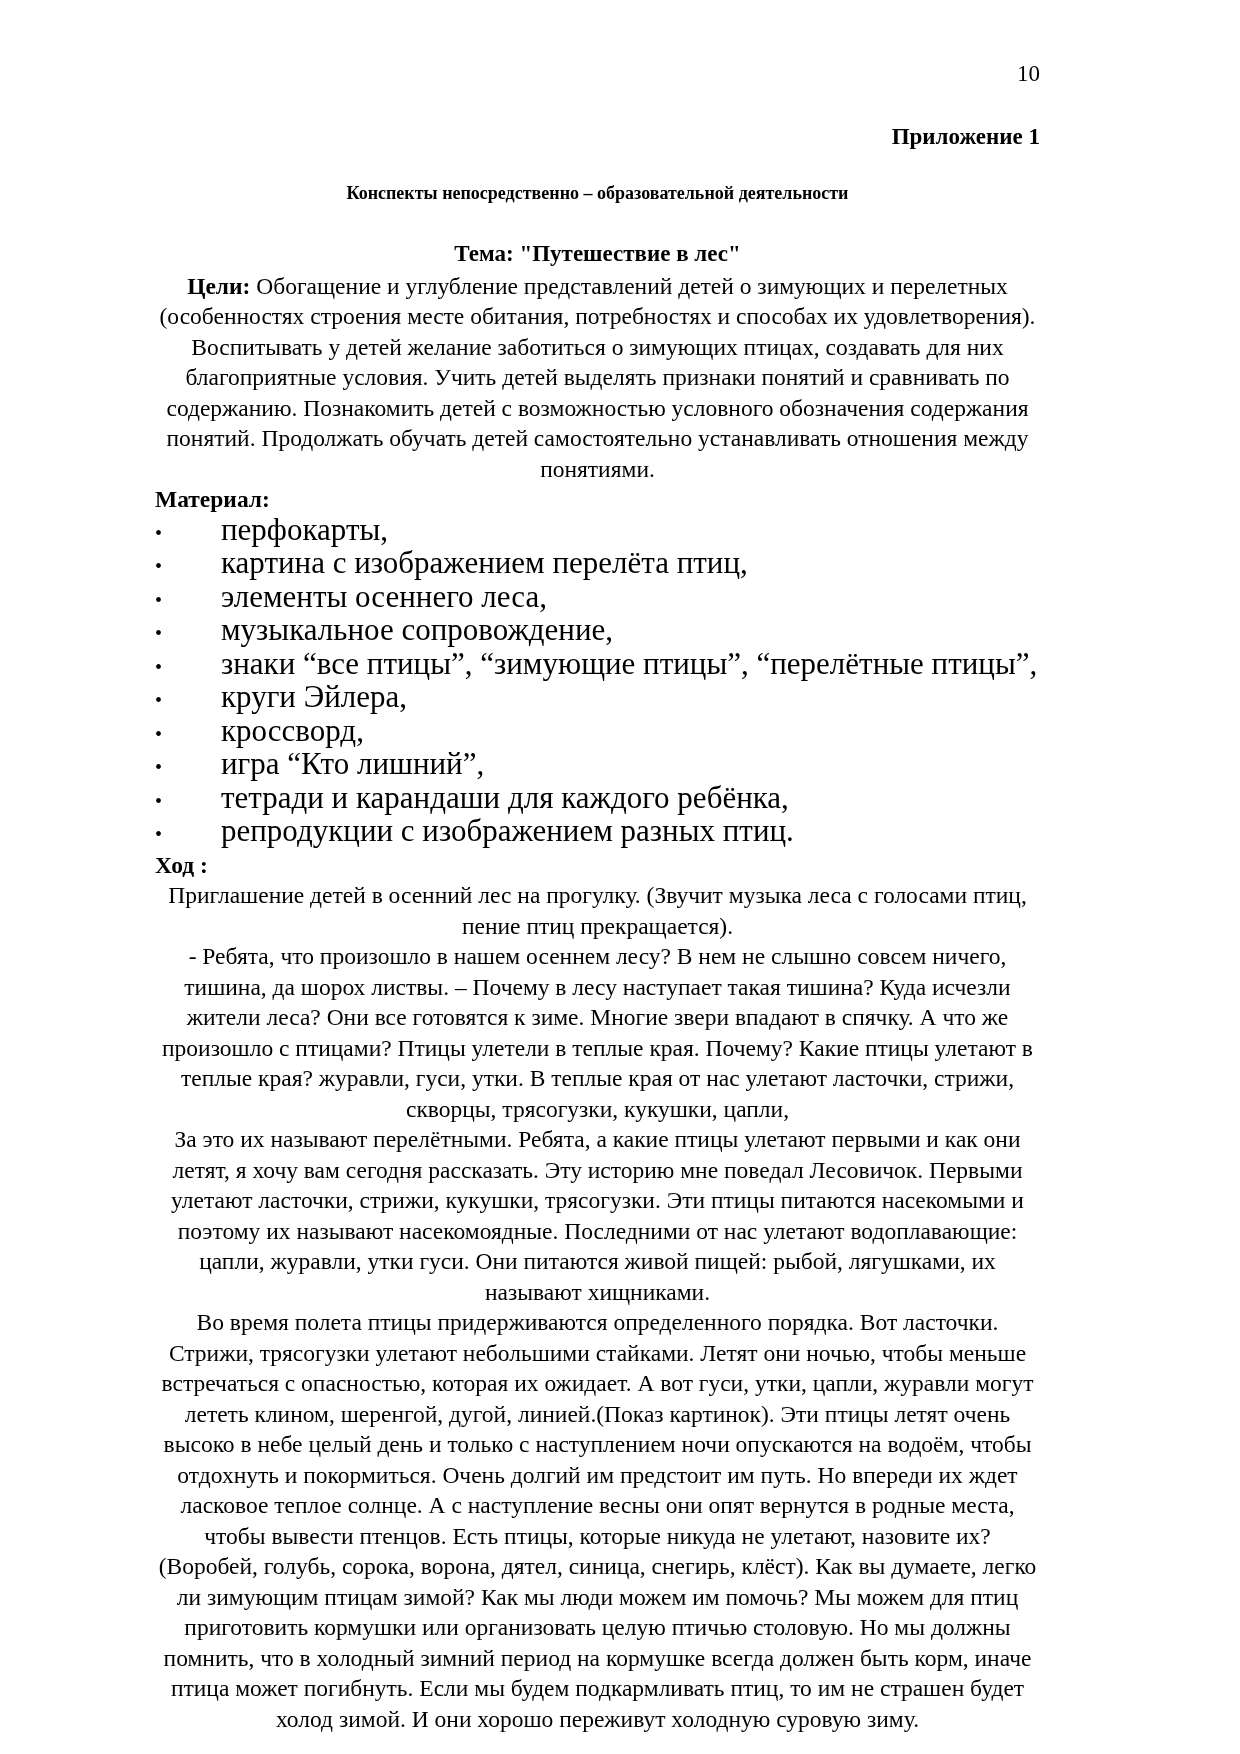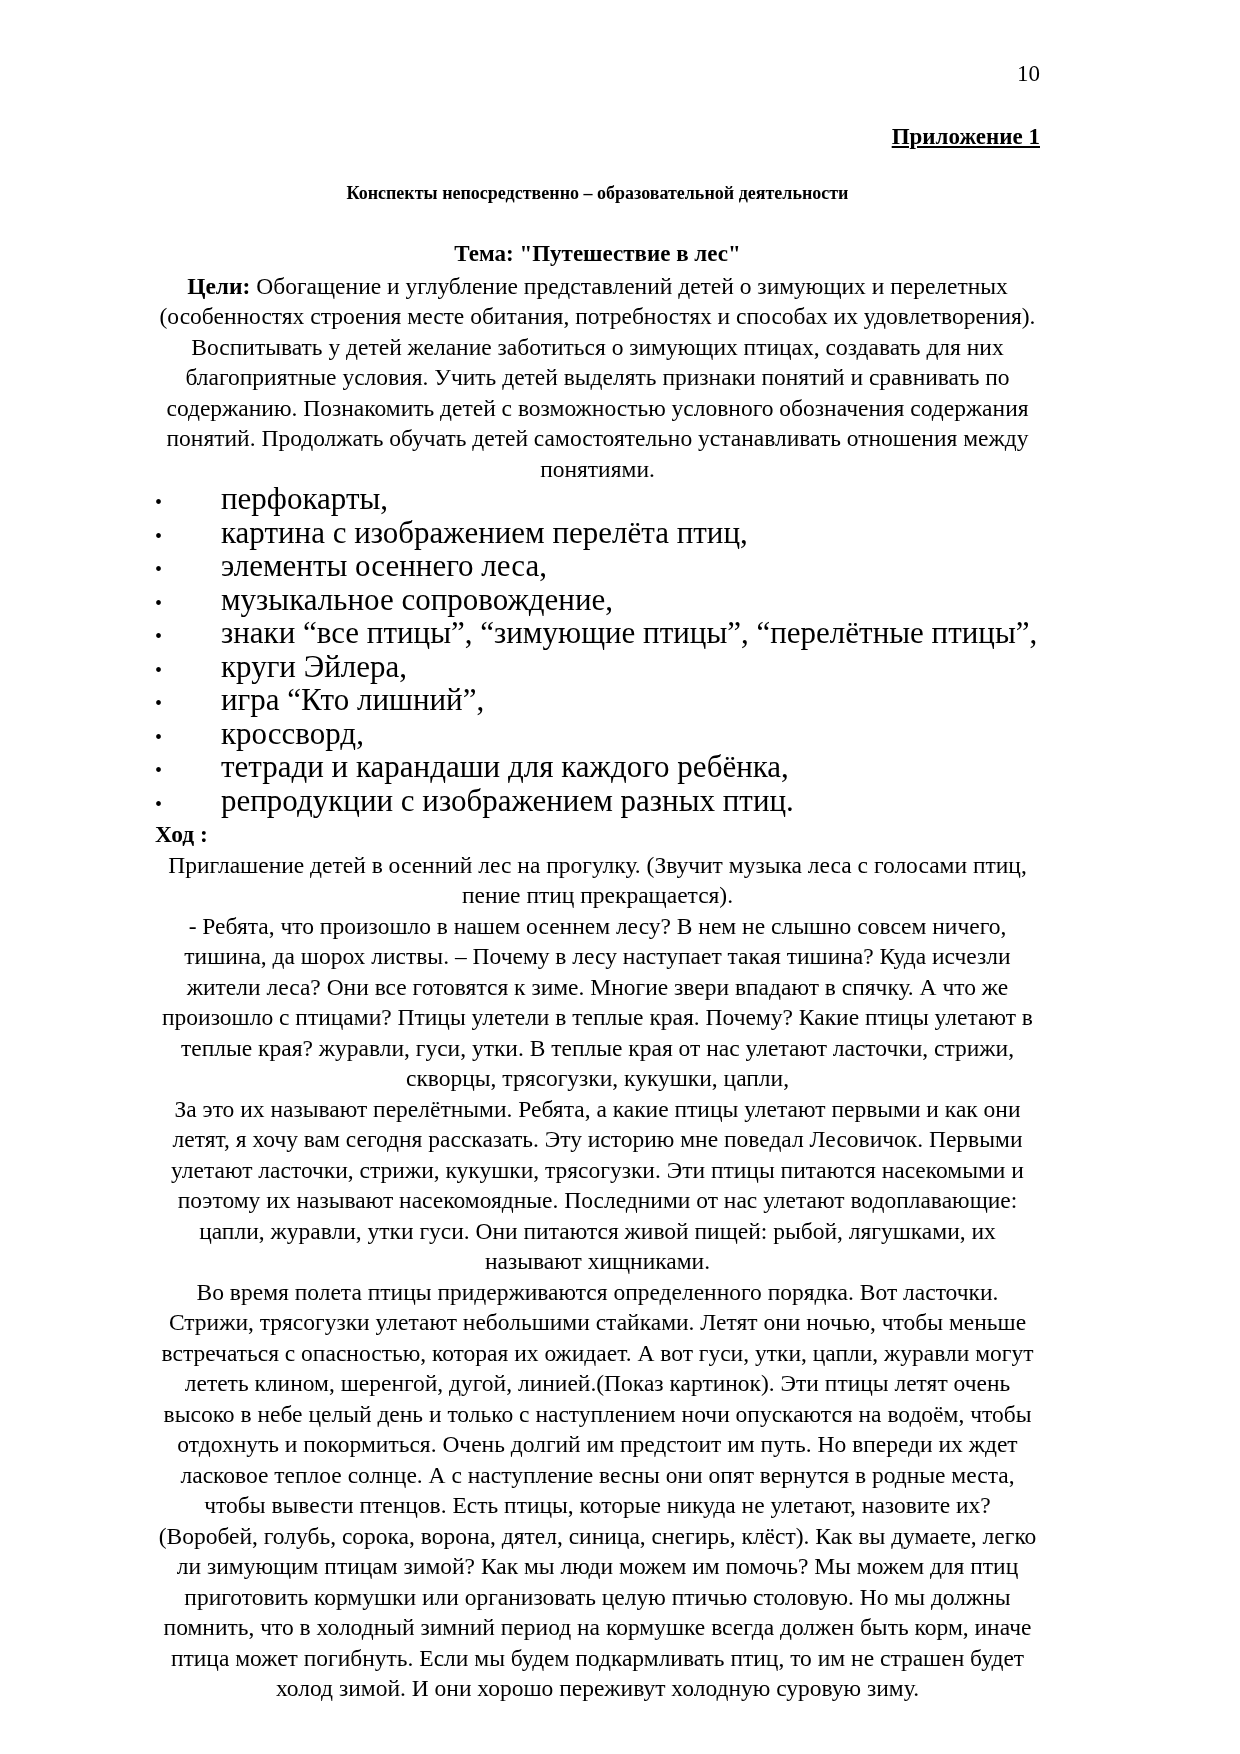--- a/index.html
+++ b/index.html
@@ -35,21 +35,20 @@
     line-height: 1.25;
     margin: 0 0 34px 0;
   }
   .appendix {
     text-align: right;
     font-weight: bold;
     font-size: 23px;
     line-height: 1.25;
     margin: 8px 0 30px 0;
     padding-right: 0px;
-    text-decoration: underline;
   }
   .doc-title {
     text-align: center;
     font-weight: bold;
     font-size: 18px;
     line-height: 1.3;
     margin: 0 0 34px 0;
   }
   .lesson-theme {
     text-align: center;
@@ -110,30 +109,31 @@
     <div class="page-number">10</div>
 
     <div class="appendix">Приложение 1</div>
 
     <div class="doc-title">Конспекты непосредственно – образовательной деятельности</div>
 
     <div class="lesson-theme">Тема: "Путешествие в лес"</div>
 
     <p class="body-par"><span class="lbl">Цели:</span><span> Обогащение и углубление представлений детей о зимующих и перелетных (особенностях строения месте обитания, потребностях и способах их удовлетворения). Воспитывать у детей желание заботиться о зимующих птицах, создавать для них благоприятные условия. Учить детей выделять признаки понятий и сравнивать по содержанию. Познакомить детей с возможностью условного обозначения содержания понятий. Продолжать обучать детей самостоятельно устанавливать отношения между понятиями.</span></p>
 
+    <div class="section-label">Материал:</div>
 
     <ul class="materials">
       <li><span class="bullet"></span><span class="mat-text">перфокарты,</span></li>
       <li><span class="bullet"></span><span class="mat-text">картина с изображением перелёта птиц,</span></li>
       <li><span class="bullet"></span><span class="mat-text">элементы осеннего леса,</span></li>
       <li><span class="bullet"></span><span class="mat-text">музыкальное сопровождение,</span></li>
       <li><span class="bullet"></span><span class="mat-text">знаки “все птицы”, “зимующие птицы”, “перелётные птицы”,</span></li>
       <li><span class="bullet"></span><span class="mat-text">круги Эйлера,</span></li>
+      <li><span class="bullet"></span><span class="mat-text">кроссворд,</span></li>
       <li><span class="bullet"></span><span class="mat-text">игра “Кто лишний”,</span></li>
-      <li><span class="bullet"></span><span class="mat-text">кроссворд,</span></li>
       <li><span class="bullet"></span><span class="mat-text">тетради и карандаши для каждого ребёнка,</span></li>
       <li><span class="bullet"></span><span class="mat-text">репродукции с изображением разных птиц.</span></li>
     </ul>
 
     <div class="section-label">Ход :</div>
 
     <p class="body-par">Приглашение детей в осенний лес на прогулку. (Звучит музыка леса с голосами птиц, пение птиц прекращается).</p>
     <p class="body-par">- Ребята, что произошло в нашем осеннем лесу? В нем не слышно совсем ничего, тишина, да шорох листвы. – Почему в лесу наступает такая тишина? Куда исчезли жители леса? Они все готовятся к зиме. Многие звери впадают в спячку. А что же произошло с птицами? Птицы улетели в теплые края. Почему? Какие птицы улетают в теплые края? журавли, гуси, утки. В теплые края от нас улетают ласточки, стрижи, скворцы, трясогузки, кукушки, цапли,</p>
     <p class="body-par">За это их называют перелётными. Ребята, а какие птицы улетают первыми и как они летят, я хочу вам сегодня рассказать. Эту историю мне поведал Лесовичок. Первыми улетают ласточки, стрижи, кукушки, трясогузки. Эти птицы питаются насекомыми и поэтому их называют насекомоядные. Последними от нас улетают водоплавающие: цапли, журавли, утки гуси. Они питаются живой пищей: рыбой, лягушками, их называют хищниками.</p>
     <p class="body-par">Во время полета птицы придерживаются определенного порядка. Вот ласточки. Стрижи, трясогузки улетают небольшими стайками. Летят они ночью, чтобы меньше встречаться с опасностью, которая их ожидает. А вот гуси, утки, цапли, журавли могут лететь клином, шеренгой, дугой, линией.(Показ картинок). Эти птицы летят очень высоко в небе целый день и только с наступлением ночи опускаются на водоём, чтобы отдохнуть и покормиться. Очень долгий им предстоит им путь. Но впереди их ждет ласковое теплое солнце. А с наступление весны они опят вернутся в родные места, чтобы вывести птенцов. Есть птицы, которые никуда не улетают, назовите их? (Воробей, голубь, сорока, ворона, дятел, синица, снегирь, клёст). Как вы думаете, легко ли зимующим птицам зимой? Как мы люди можем им помочь? Мы можем для птиц приготовить кормушки или организовать целую птичью столовую. Но мы должны помнить, что в холодный зимний период на кормушке всегда должен быть корм, иначе птица может погибнуть. Если мы будем подкармливать птиц, то им не страшен будет холод зимой. И они хорошо переживут холодную суровую зиму.</p>

